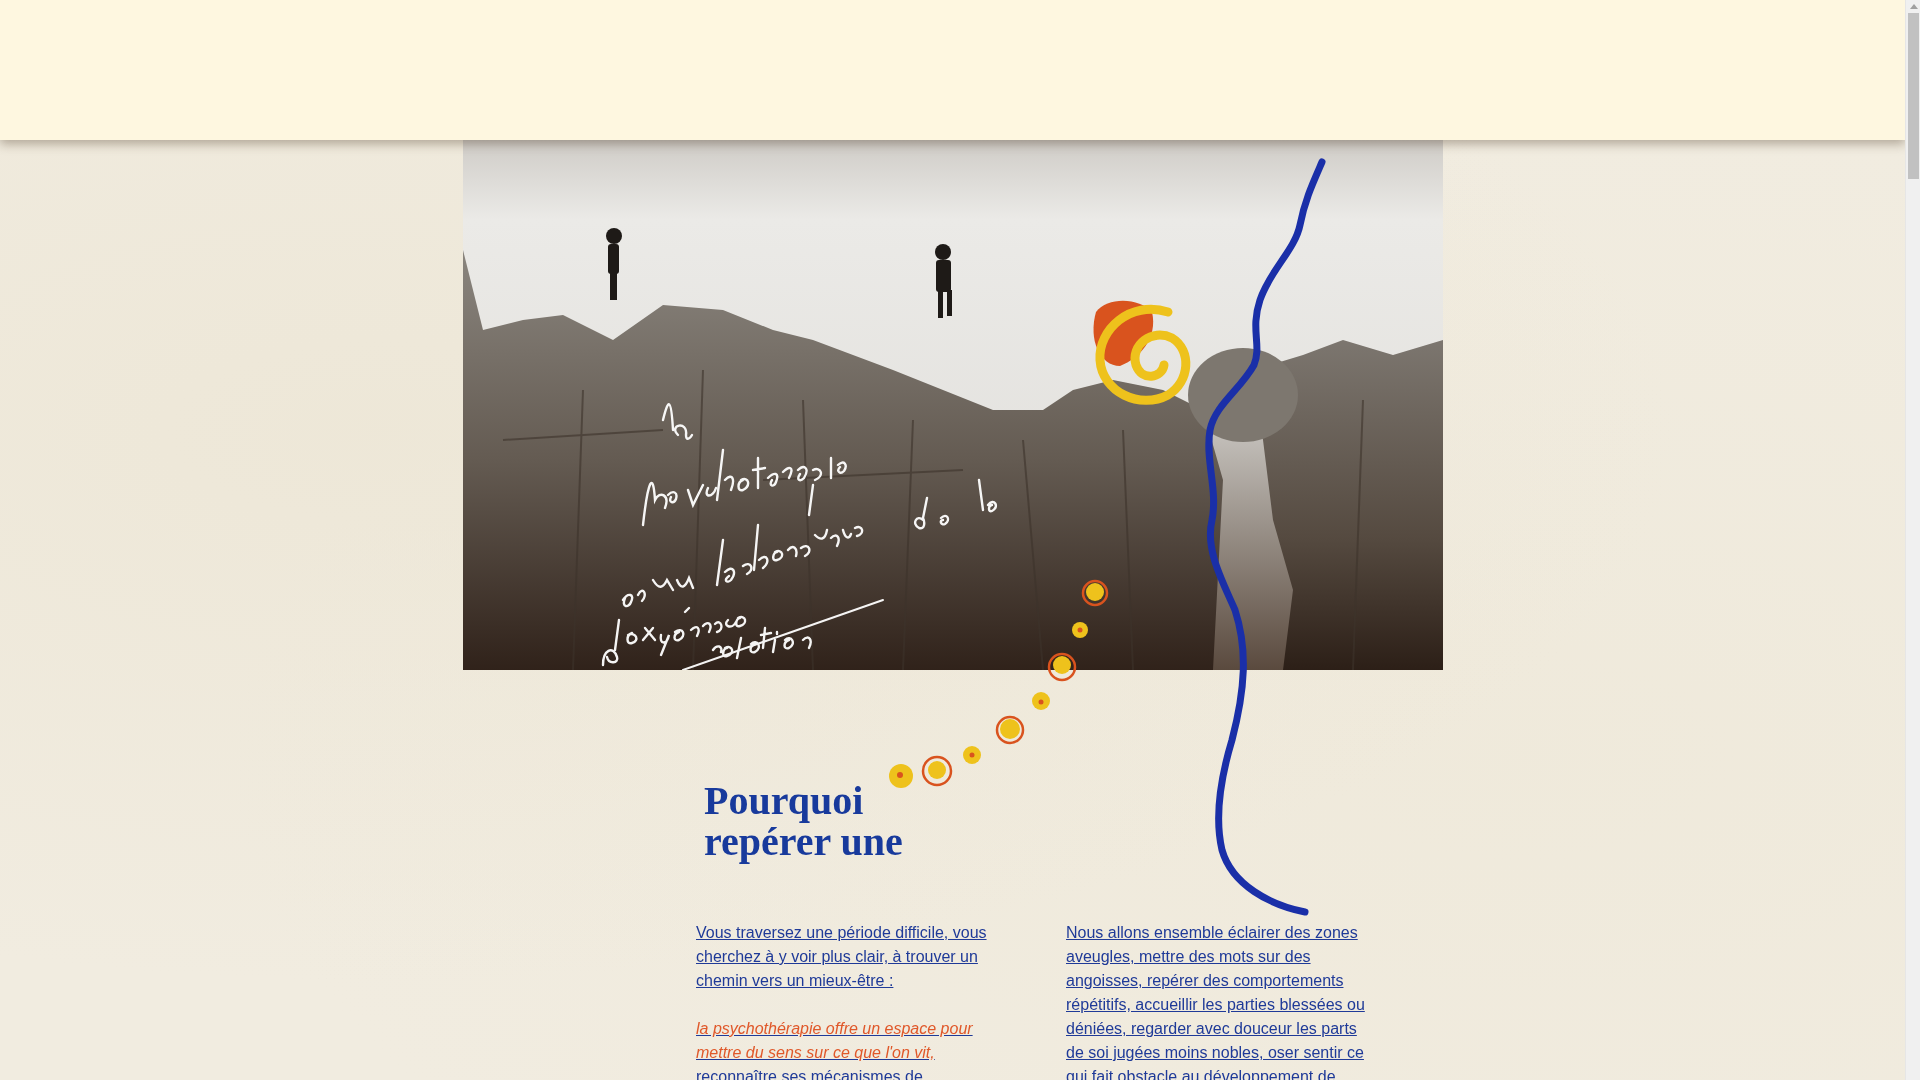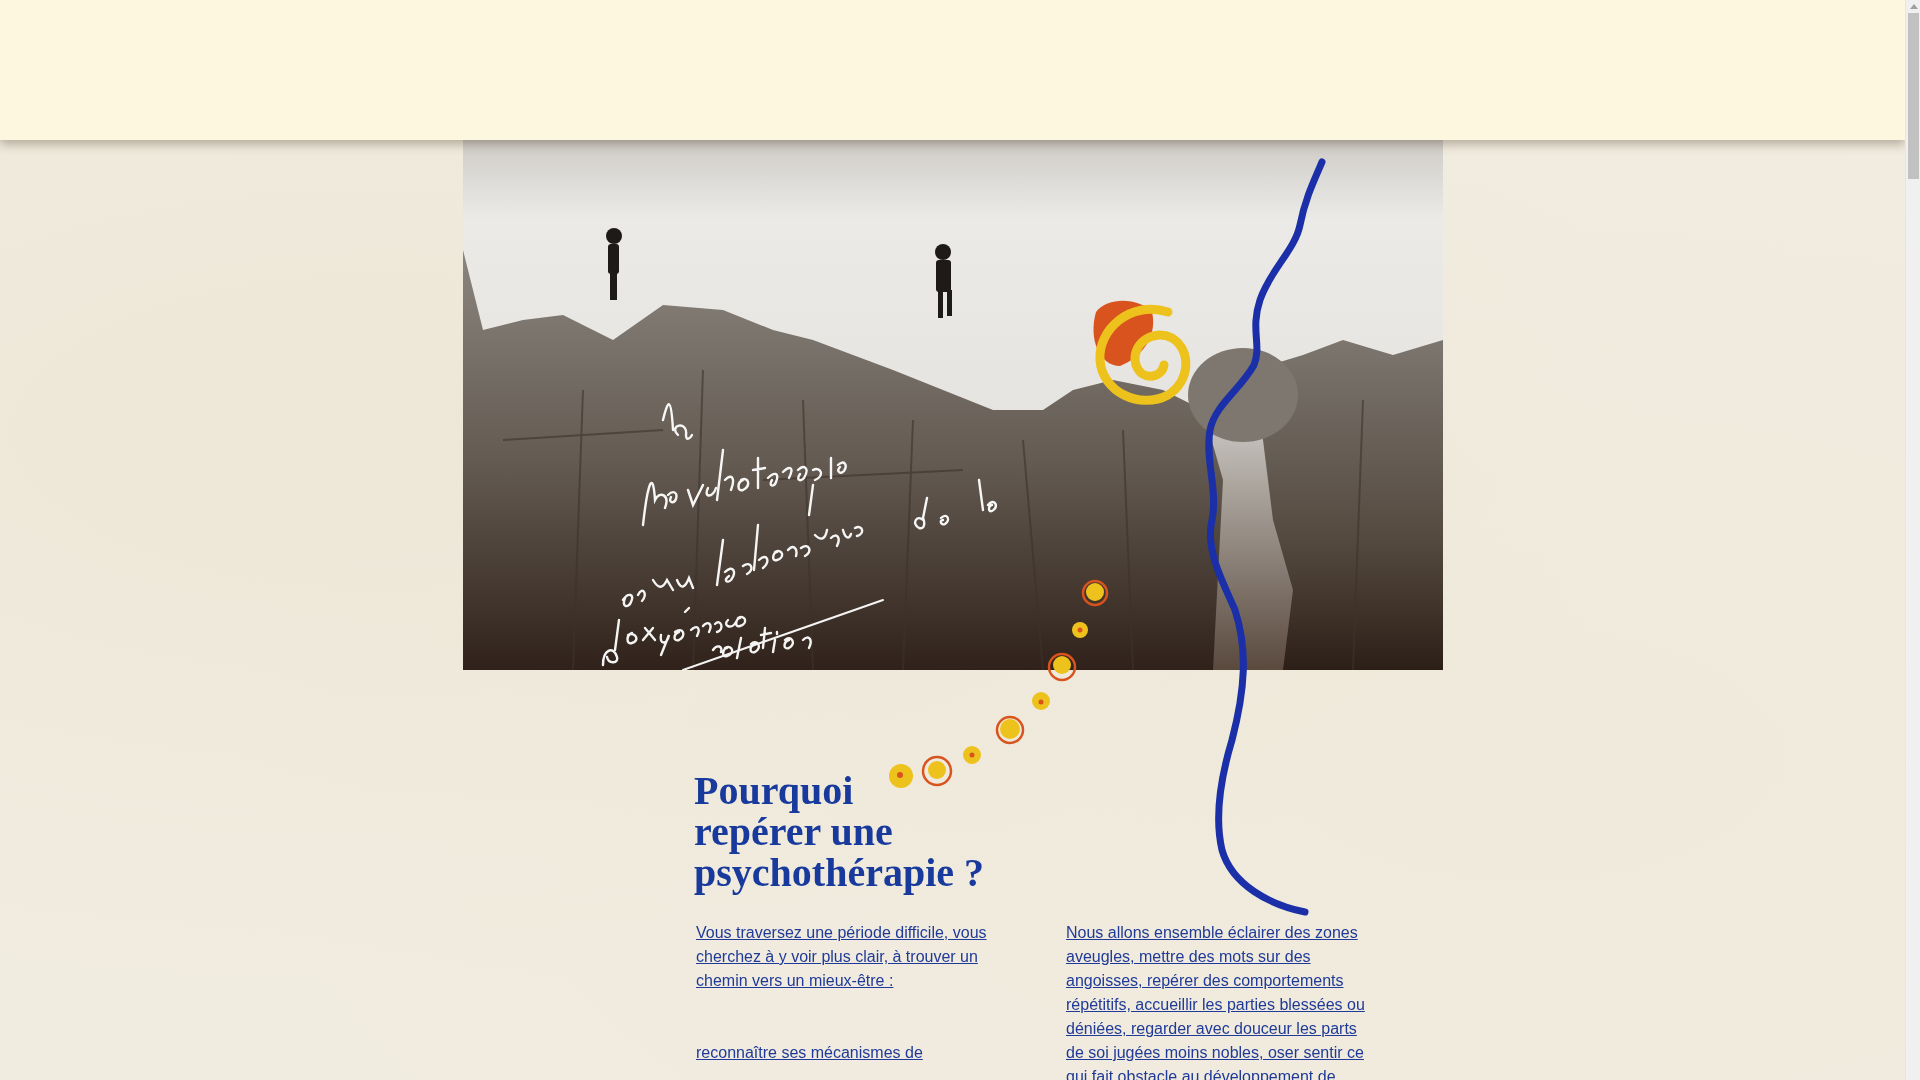--- a/index.html
+++ b/index.html
@@ -29,21 +29,21 @@
       linear-gradient(180deg, #d8d6d2 0%, #ecebe8 20%, #e2e0dc 30%, #8f8880 45%, #6d645b 60%, #55493f 78%, #3a2a20 100%);
   }
   .hero svg { position:absolute; left:0; top:0; }
   .deco {
     position:absolute; left:0; top:0; width:1905px; height:1080px;
     pointer-events:none; z-index:2;
   }
   .heading {
     position:absolute; left:692px; top:768px; width:330px;
     font-family:"Liberation Serif", serif; font-weight:bold;
-    font-size:40px; line-height:41px; color:#183a9c; margin:2px;
+    font-size:40px; line-height:41px; color:#183a9c; margin:12px;
   }
   .col {
     position:absolute; top:921px; width:310px;
     font-size:16px; line-height:24px; color:#1f3a98;
   }
   .col p { margin:0 0 24px 0;text-decoration:underline; }
   .col-left { left:696px; }
   .col-right { left:1066px; }
   .orange { color:#e0582a; font-style:italic; }
   .scrollbar {
@@ -158,27 +158,26 @@
       <circle cx="937" cy="771" r="14" fill="none" stroke="#d9531e" stroke-width="2.5"></circle>
       <circle cx="937" cy="770" r="9" fill="#eec21c"></circle>
       <circle cx="901" cy="776" r="12" fill="#eec21c"></circle>
       <circle cx="900" cy="775" r="3" fill="#d9531e"></circle>
     </g>
   </svg>
 
   <h1 class="heading">
     <span>Pourquoi</span><br>
     <span>repérer une</span><br>
-    <span>psychothérapie ?</span>
   </h1>
 
   <div class="col col-left">
     <p>Vous traversez une période difficile, vous cherchez à y voir plus clair, à trouver un chemin vers un mieux-être :</p>
     <p style="margin:0;">
-      <br>
+      <span class="orange">la psychothérapie offre un espace pour mettre du sens sur ce que l'on vit,</span><br>
       <span>reconnaître ses mécanismes de</span>
     </p>
   </div>
 
   <div class="col col-right">
     <p>Nous allons ensemble éclairer des zones aveugles, mettre des mots sur des angoisses, repérer des comportements répétitifs, accueillir les parties blessées ou déniées, regarder avec douceur les parts de soi jugées moins nobles, oser sentir ce qui fait obstacle au développement de</p>
   </div>
 </div>
 
 <div class="scrollbar">

